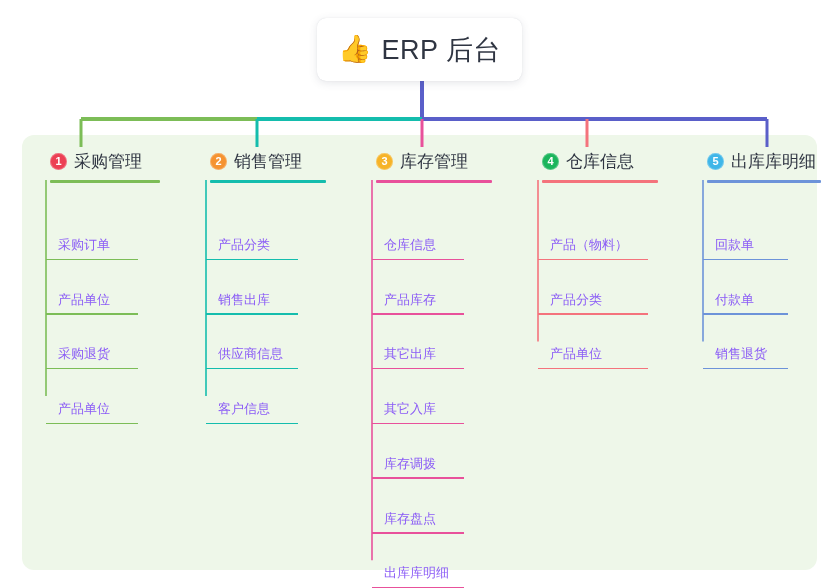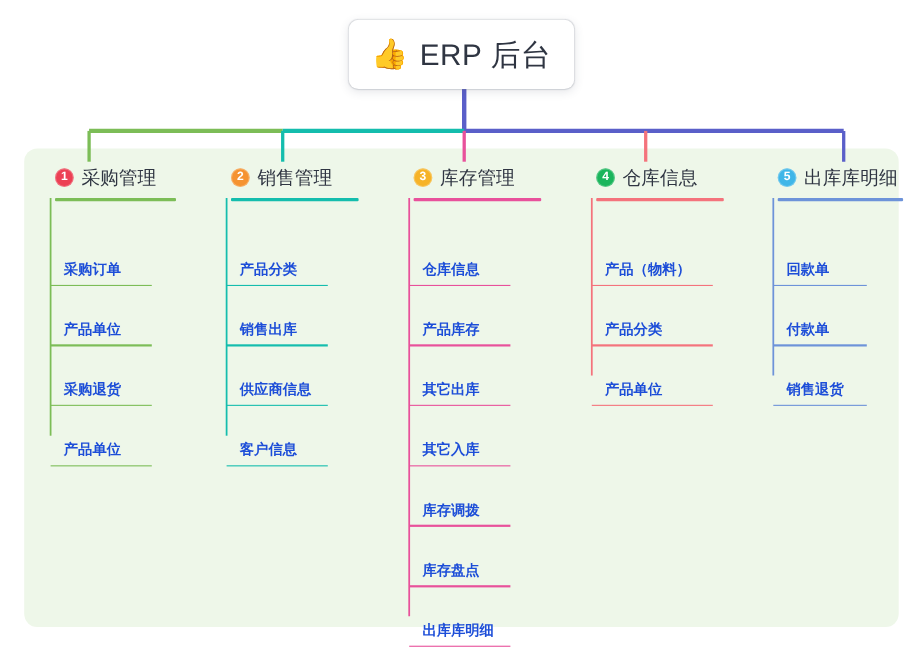--- a/index.html
+++ b/index.html
@@ -118,23 +118,22 @@
   .leaf {
     position: absolute;
     left: 0;
     height: 30px;
   }
   .leaf-label {
     position: absolute;
     left: 22px;
     bottom: 6px;
     font-size: 13px;
-    color: #1d4ed8;
+    color: #8b5cf6;
     white-space: nowrap;
-    font-weight: bold;
   }
   .leaf-rule {
     position: absolute;
     left: 10px;
     bottom: 0;
     height: 1.5px;
   }
 </style>
 </head>
 <body>

